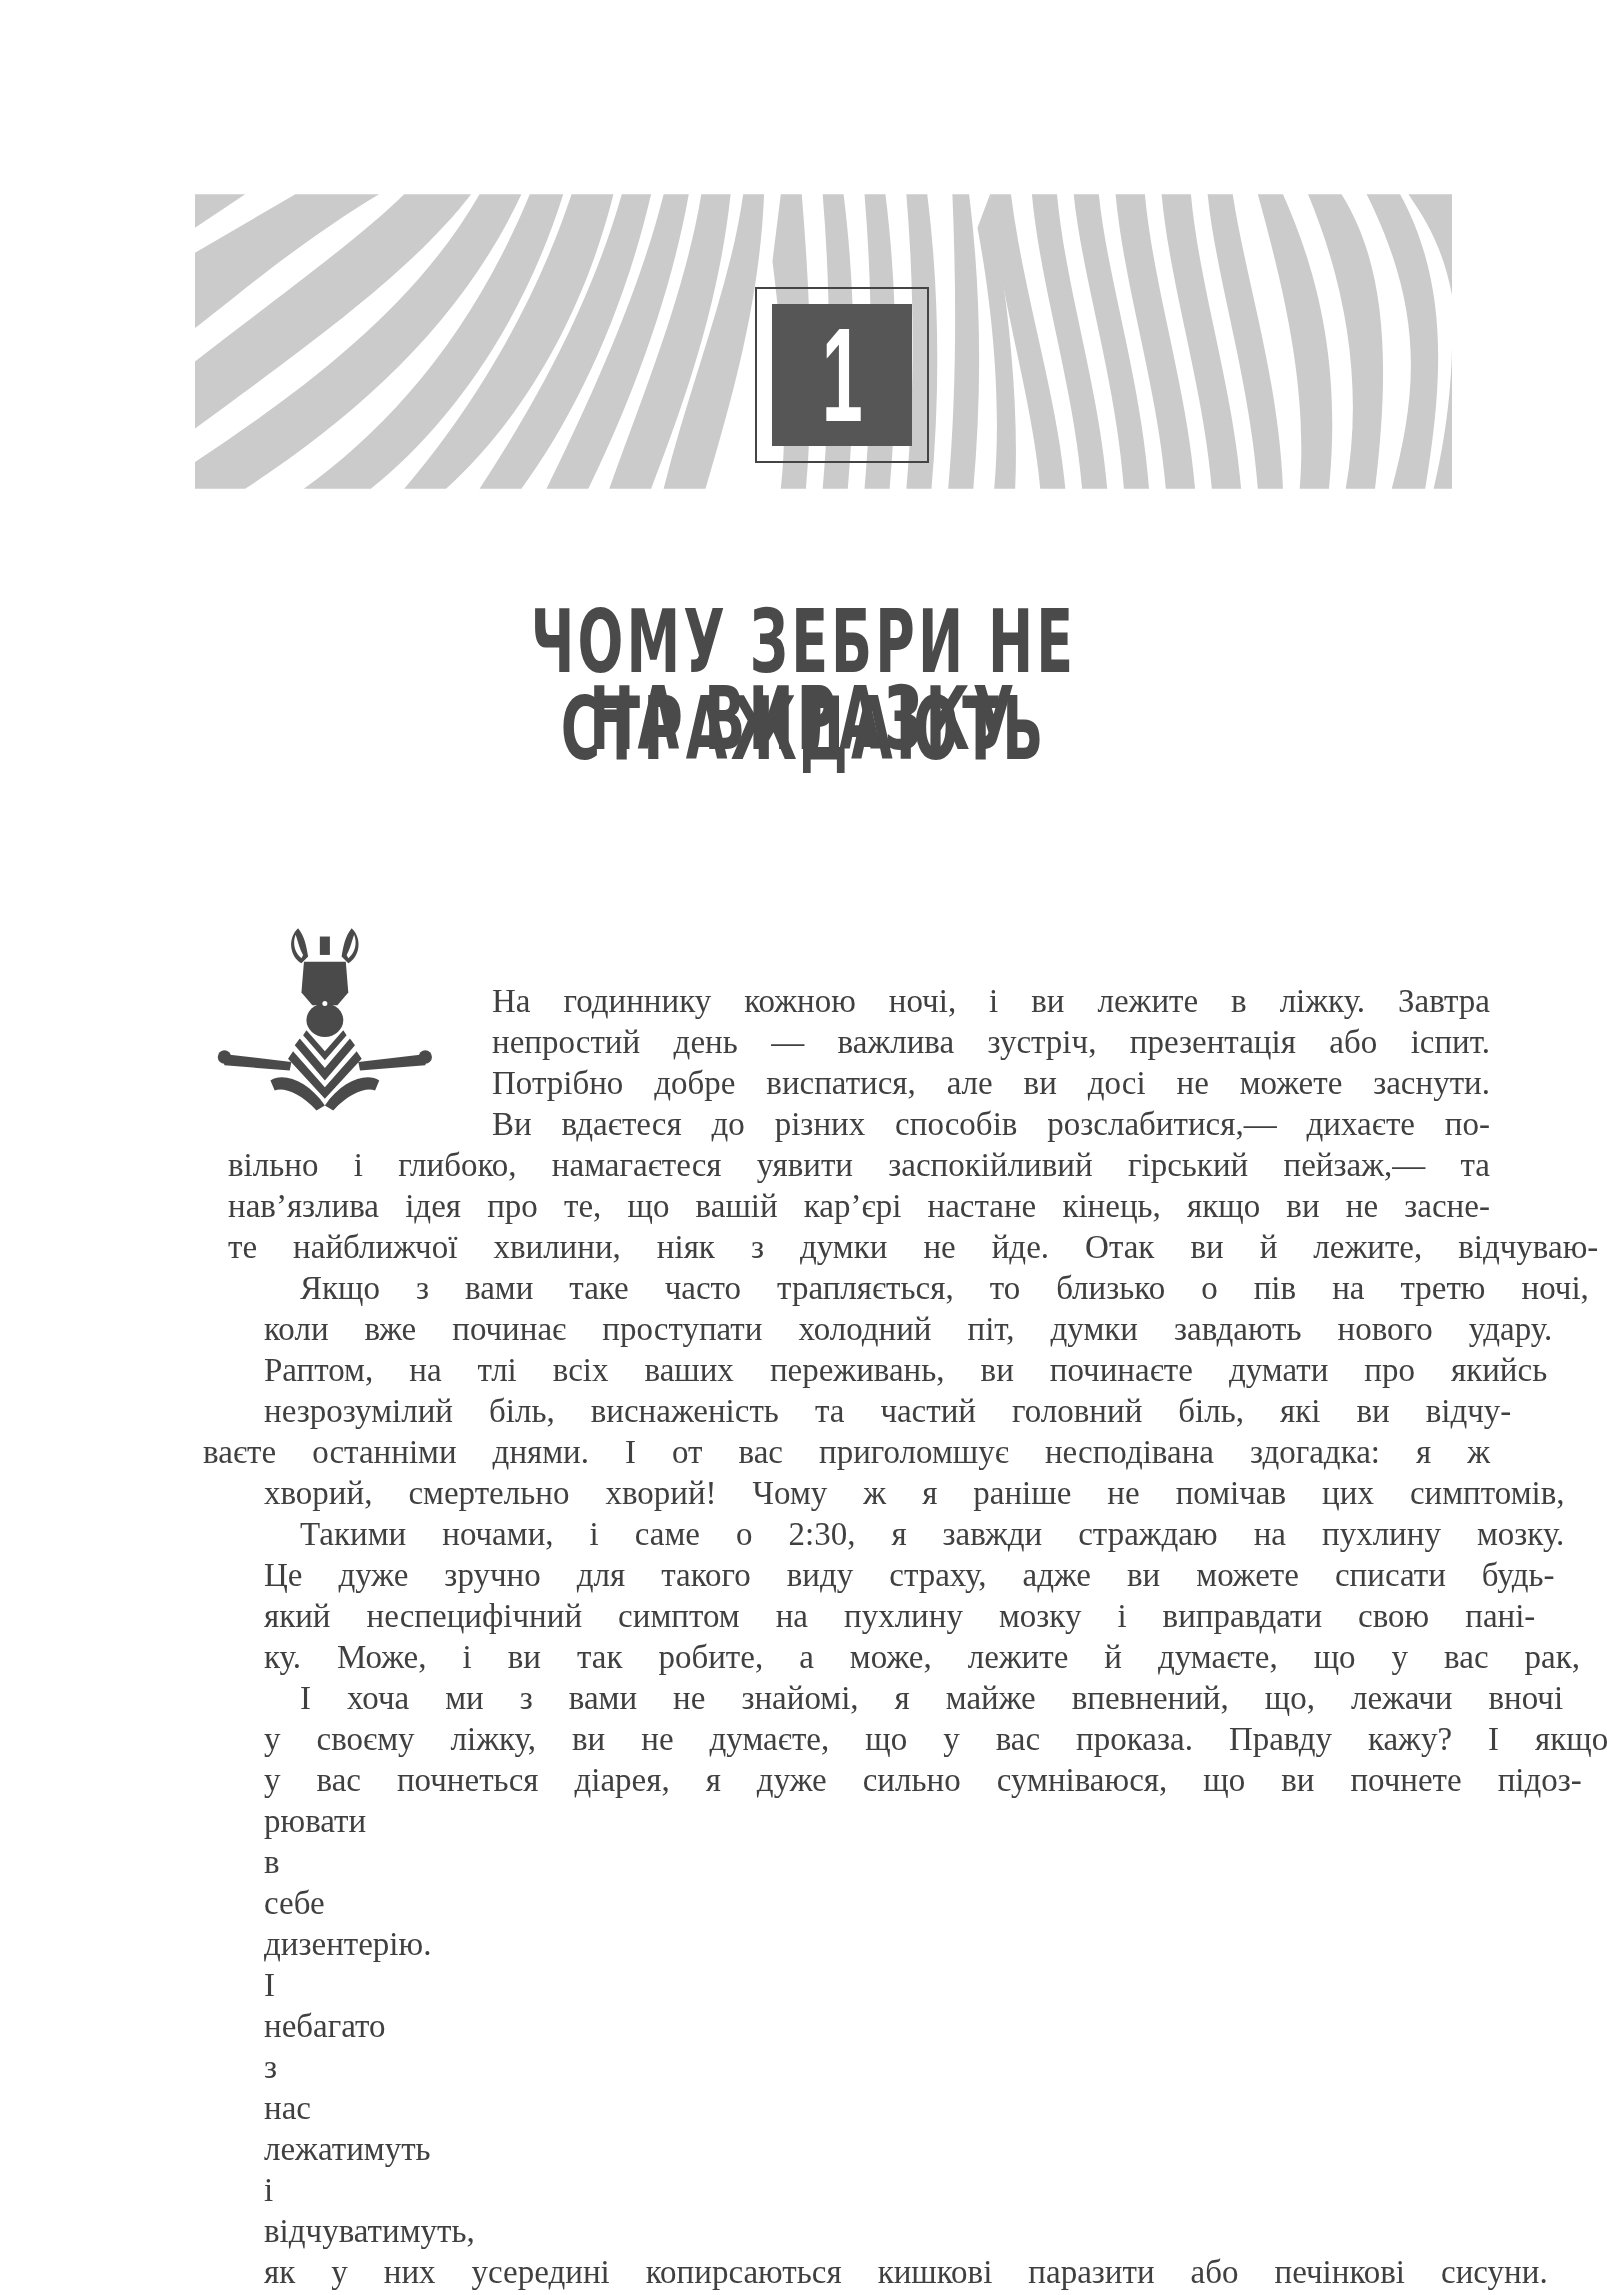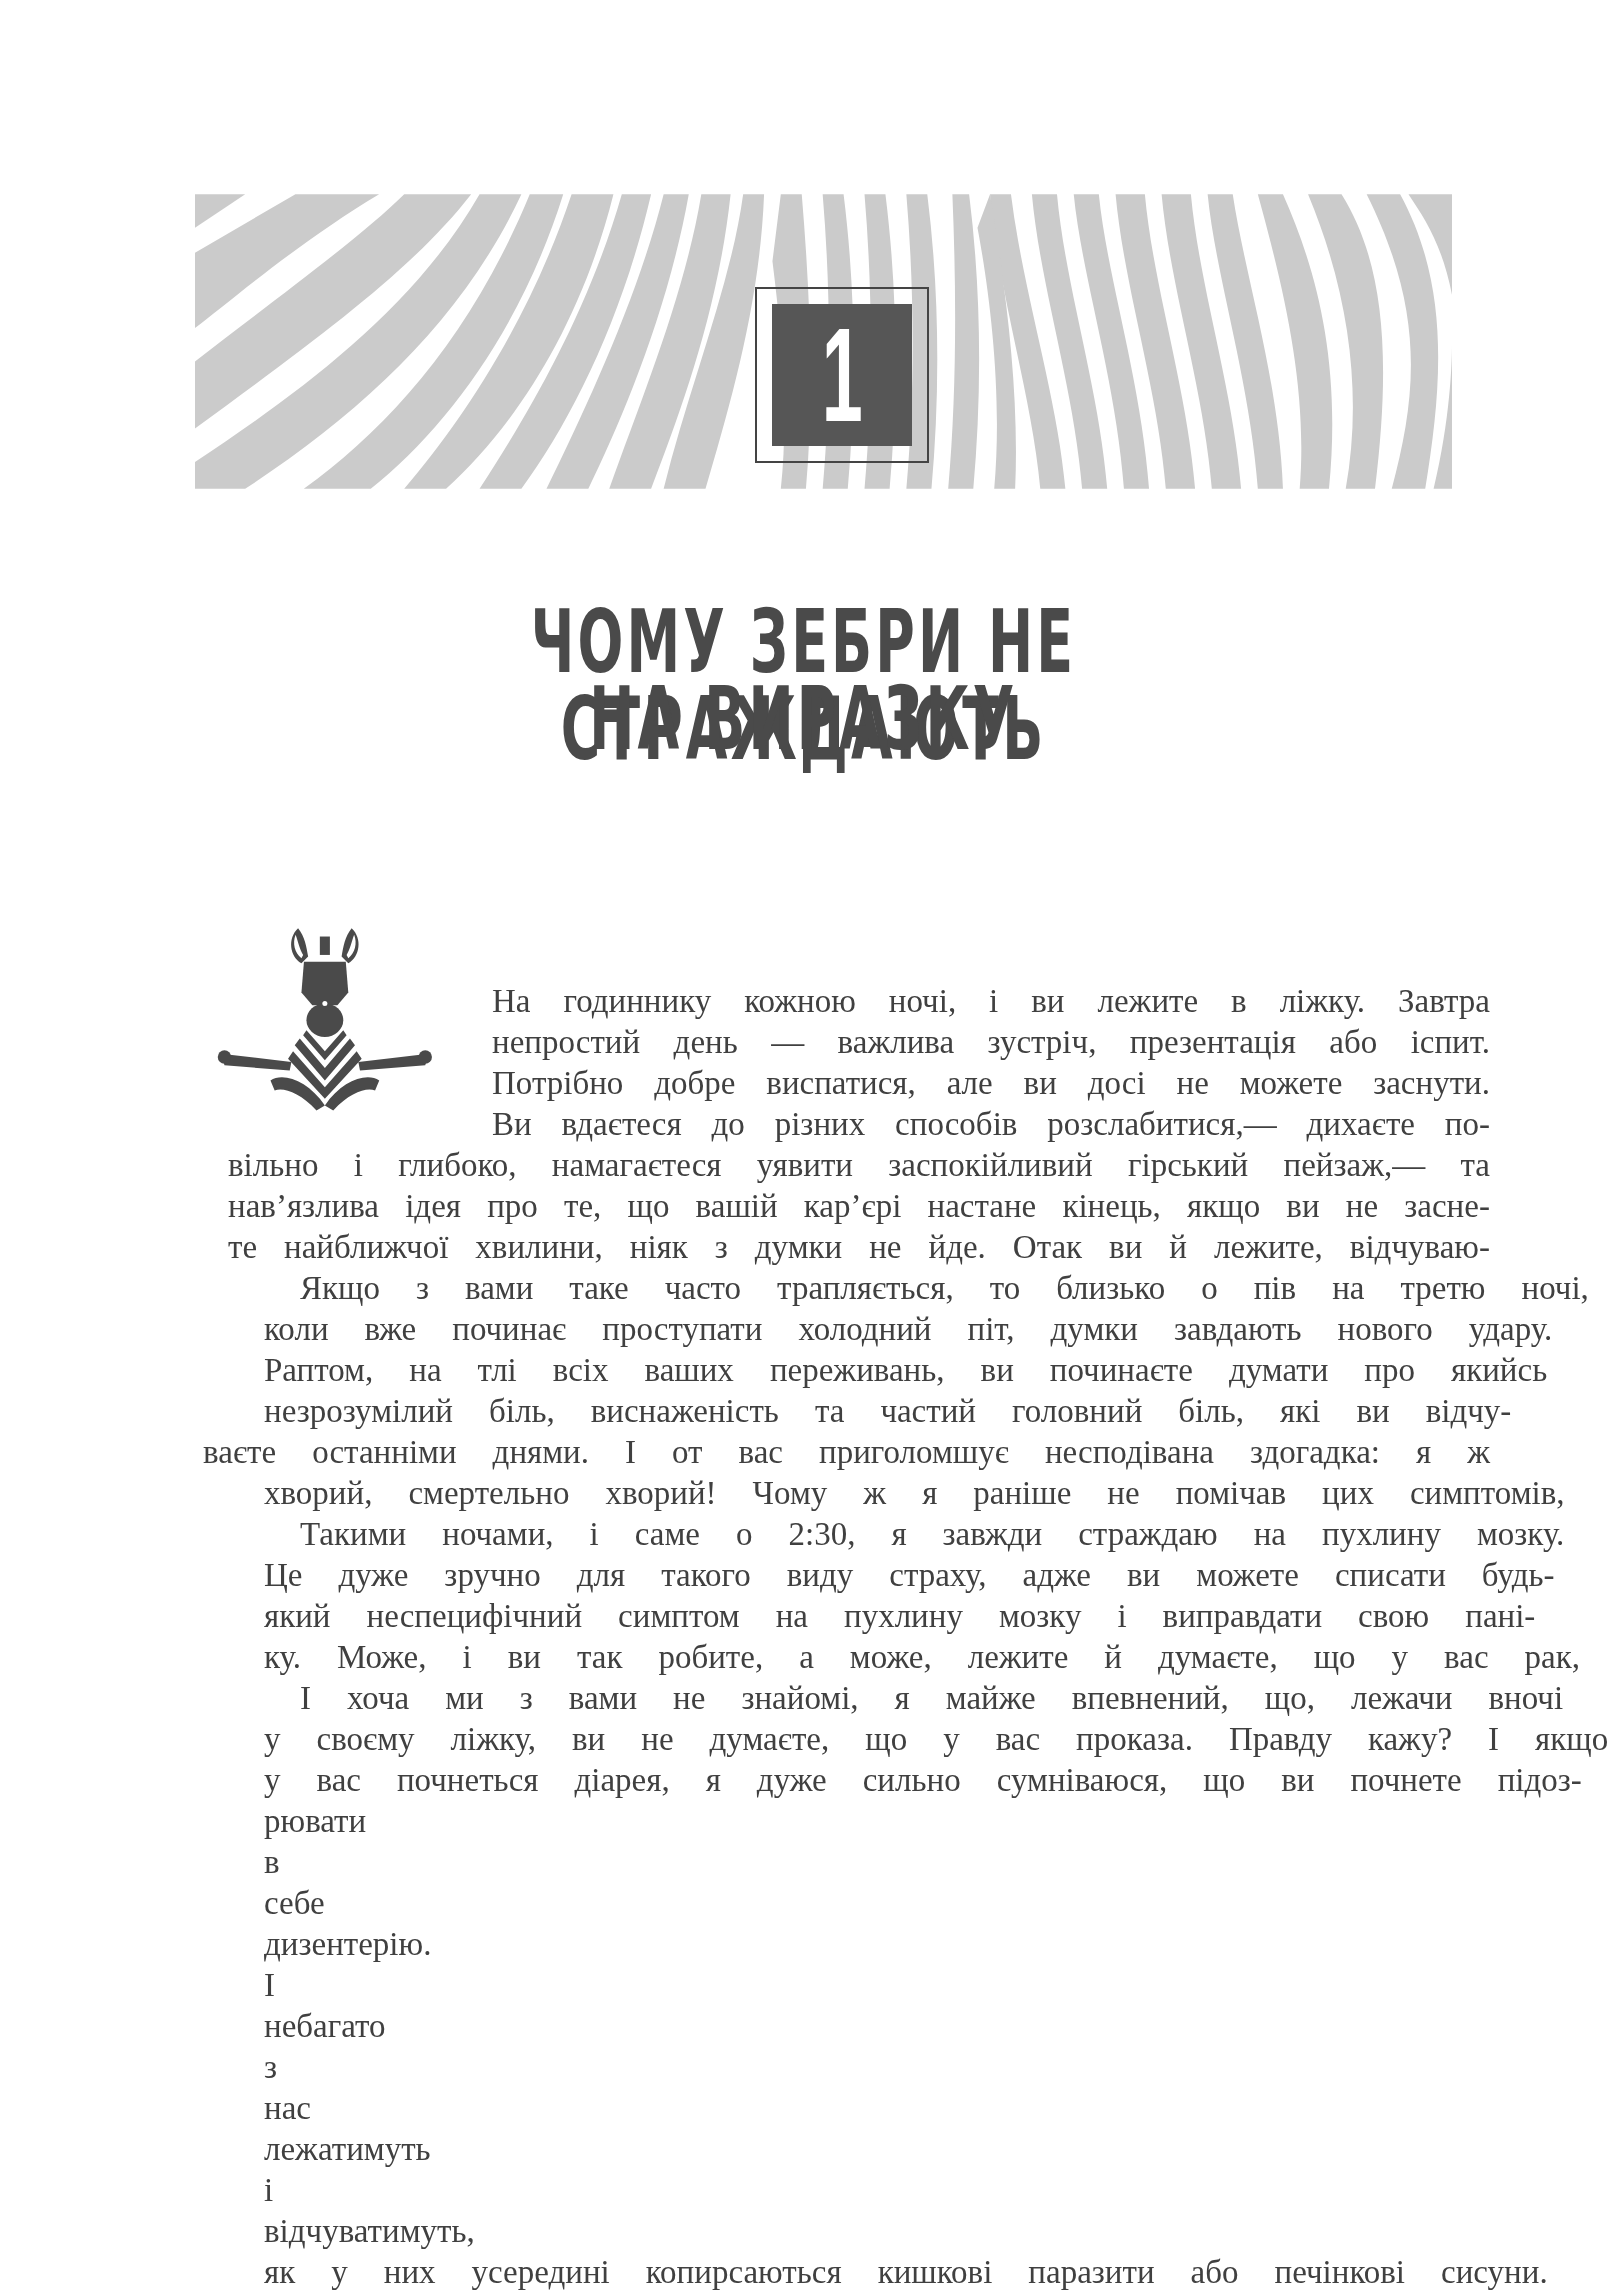--- a/index.html
+++ b/index.html
@@ -170,21 +170,21 @@
         <span>що</span>
         <span>вашій</span>
         <span>кар’єрі</span>
         <span>настане</span>
         <span>кінець,</span>
         <span>якщо</span>
         <span>ви</span>
         <span>не</span>
         <span>засне-</span>
       </span>
-    <span class="line" style="display: flex; justify-content: space-between;">
+    <span class="line" style="display: flex; justify-content: space-between; gap: 36px;">
         <span>те</span>
         <span>найближчої</span>
         <span>хвилини,</span>
         <span>ніяк</span>
         <span>з</span>
         <span>думки</span>
         <span>не</span>
         <span>йде.</span>
         <span>Отак</span>
         <span>ви</span>

